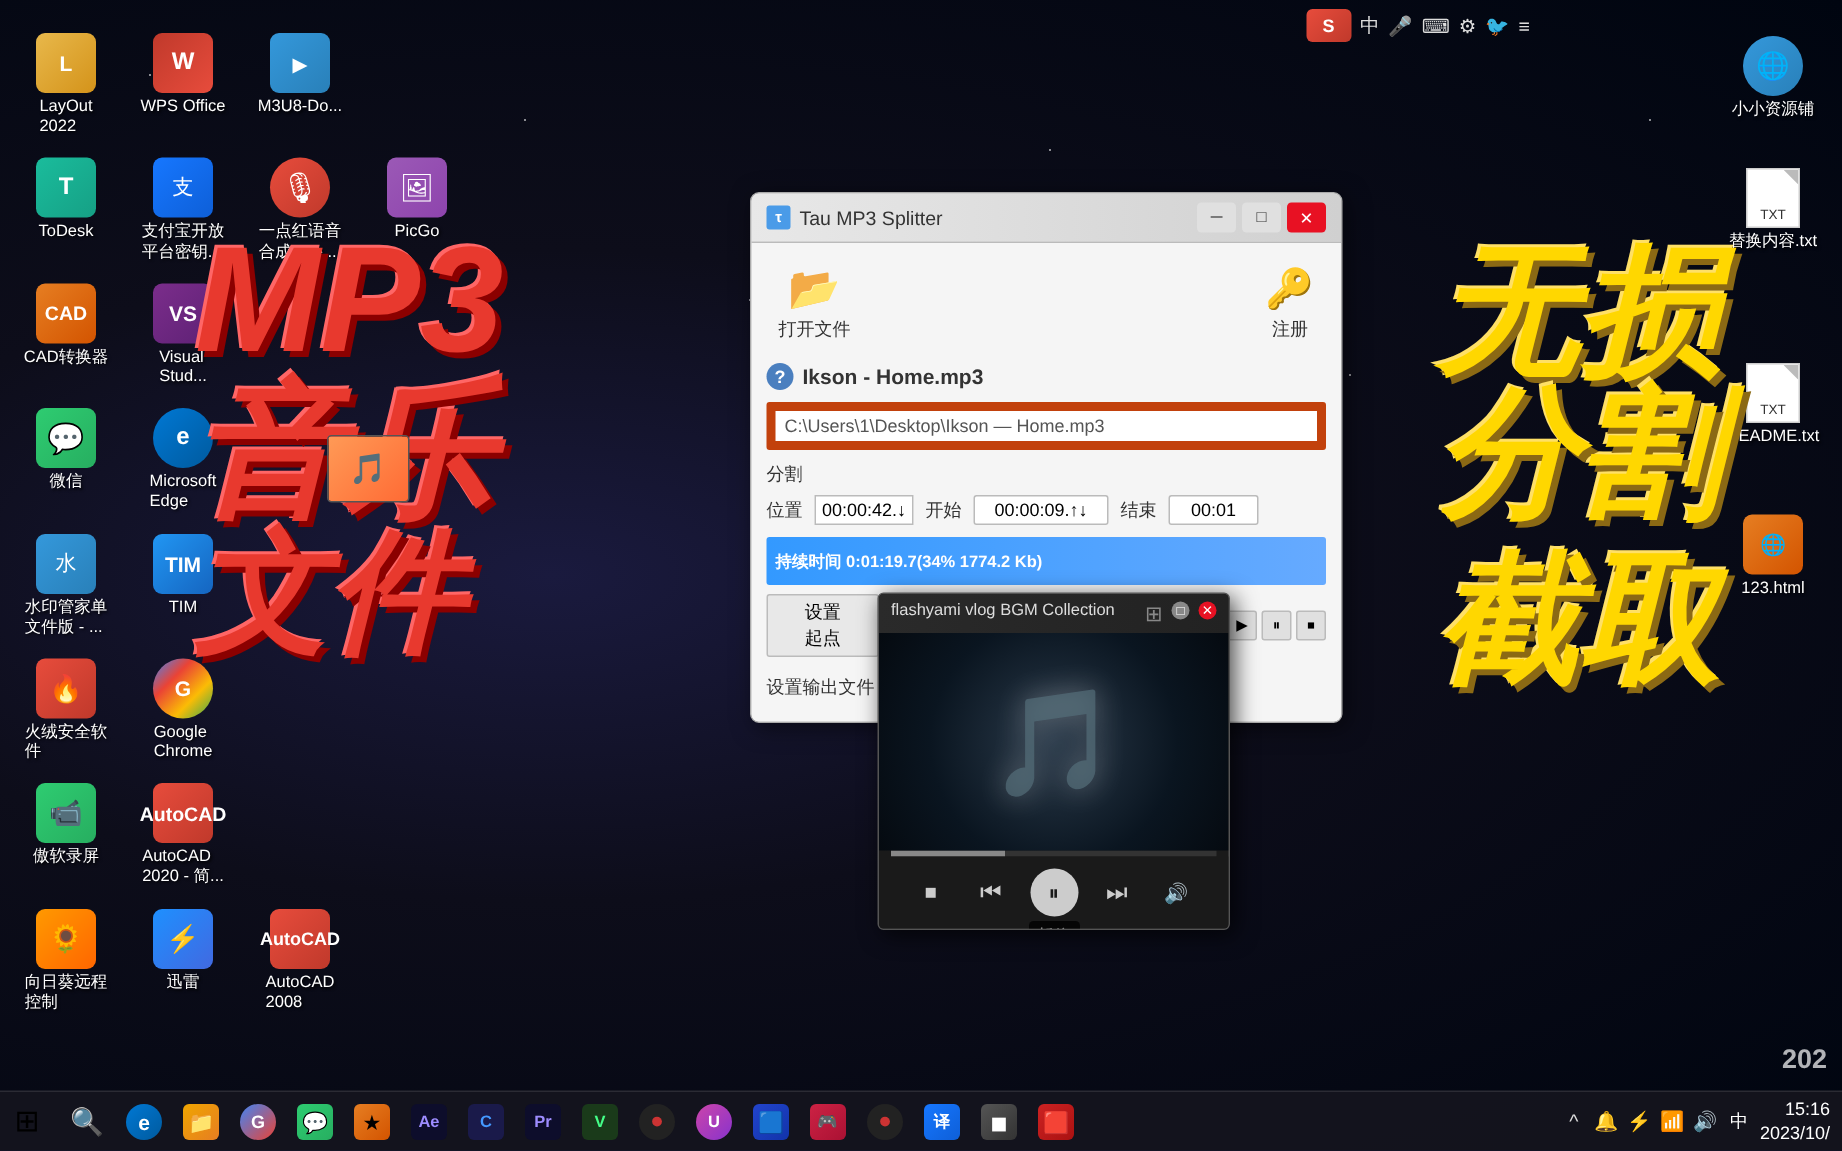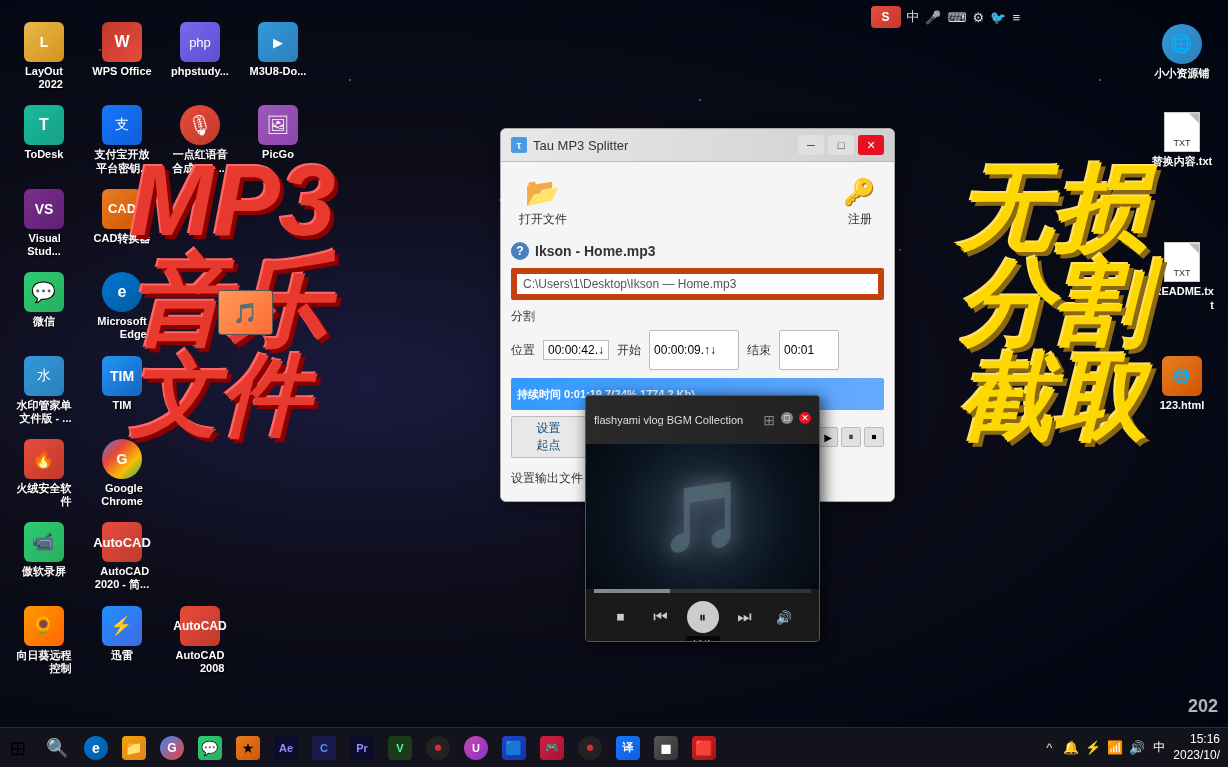--- a/index.html
+++ b/index.html
@@ -56,25 +56,24 @@
       border-radius: 6px;
       display: flex;
       align-items: center;
       justify-content: center;
       font-size: 22px;
     }
 
     .icon-label {
       font-size: 11px;
       color: #fff;
-      text-align: right;
+      text-align: left;
       text-shadow: 1px 1px 2px #000;
       line-height: 1.2;
       word-break: break-all;
-      font-weight: bold;
     }
 
     
     .desktop-icons-right {
       position: absolute;
       top: 10px;
       right: 0;
       display: flex;
       flex-direction: column;
       gap: 8px;
@@ -142,20 +141,21 @@
       font-style: italic;
     }
 
     .big-text-cut {
       font-size: 95px;
       font-weight: 900;
       color: #ffd700;
       text-shadow: 4px 4px 0 #8b6914, -2px -2px 0 #ffe066;
       line-height: 1;
       font-style: italic;
+      margin-top: 16px;
     }
 
     
     .tau-window {
       position: absolute;
       top: 128px;
       left: 500px;
       width: 395px;
       background: #f0f0f0;
       border: 1px solid #aaa;
@@ -305,24 +305,25 @@
 
     .tau-label {
       font-size: 12px;
       color: #333;
       white-space: nowrap;
     }
 
     .tau-input {
       border: 1px solid #bbb;
       background: white;
-      padding: 12px 4px;
+      padding: 2px 4px;
       font-size: 12px;
       width: 90px;
       border-radius: 2px;
+      text-align: center;
     }
 
     .tau-dropdown-btn {
       background: white;
       border: 1px solid #bbb;
       padding: 2px 4px;
       font-size: 12px;
       cursor: pointer;
       display: flex;
       align-items: center;
@@ -353,21 +354,21 @@
       align-items: center;
     }
 
     .tau-action-btn {
       background: #e8e8e8;
       border: 1px solid #bbb;
       padding: 3px 20px;
       font-size: 12px;
       cursor: pointer;
       border-radius: 2px;
-      color: #0c4a6e;
+      color: #000000;
     }
 
     .tau-play-controls {
       display: flex;
       gap: 3px;
       margin-left: auto;
     }
 
     .tau-play-btn {
       width: 20px;
@@ -398,23 +399,22 @@
       background: #1a1a1a;
       border: 1px solid #555;
       box-shadow: 3px 3px 15px rgba(0,0,0,0.7);
       z-index: 11;
       border-radius: 4px;
       overflow: hidden;
     }
 
     .media-titlebar {
       background: linear-gradient(to right, #2a2a2a, #222);
-      padding: 16px 8px;
-      display: flex;
-      align-items: center;
+      padding: 5px 8px;
+      display: flex;
       justify-content: space-between;
     }
 
     .media-title-text {
       font-size: 11px;
       color: #ddd;
       flex: 1;
     }
 
     .media-win-controls {
@@ -670,24 +670,20 @@
     <div style="display:flex;gap:6px;">
       <div class="desktop-icon">
         <div class="icon-img ic-layout" style="color:white;font-weight:bold;font-size:14px;">L</div>
         <span class="icon-label">LayOut<br>2022</span>
       </div>
       <div class="desktop-icon">
         <div class="icon-img ic-wps" style="color:white;font-weight:bold;font-size:16px;">W</div>
         <span class="icon-label">WPS Office</span>
       </div>
       <div class="desktop-icon">
-        <div class="icon-img ic-php" style="color:white;font-size:13px;">php</div>
-        <span class="icon-label">phpstudy...</span>
-      </div>
-      <div class="desktop-icon">
         <div class="icon-img ic-m3u8" style="color:white;font-size:13px;">▶</div>
         <span class="icon-label">M3U8-Do...</span>
       </div>
     </div>
 
     <div style="display:flex;gap:6px;">
       <div class="desktop-icon">
         <div class="icon-img ic-todesk" style="color:white;font-weight:bold;font-size:16px;">T</div>
         <span class="icon-label">ToDesk</span>
       </div>
@@ -700,26 +696,26 @@
         <span class="icon-label">一点红语音<br>合成.exe ...</span>
       </div>
       <div class="desktop-icon">
         <div class="icon-img ic-picgo" style="color:white;font-size:18px;">🖼</div>
         <span class="icon-label">PicGo</span>
       </div>
     </div>
 
     <div style="display:flex;gap:6px;">
       <div class="desktop-icon">
+        <div class="icon-img ic-cad" style="color:white;font-weight:bold;font-size:13px;">CAD</div>
+        <span class="icon-label">CAD转换器</span>
+      </div>
+      <div class="desktop-icon">
         <div class="icon-img ic-vstudio" style="color:white;font-weight:bold;font-size:14px;">VS</div>
         <span class="icon-label">Visual<br>Stud...</span>
-      </div>
-      <div class="desktop-icon">
-        <div class="icon-img ic-cad" style="color:white;font-weight:bold;font-size:13px;">CAD</div>
-        <span class="icon-label">CAD转换器</span>
       </div>
       <div style="width:78px;"></div>
       <div style="width:78px;"></div>
     </div>
 
     <div style="display:flex;gap:6px;">
       <div class="desktop-icon">
         <div class="icon-img ic-weixin" style="color:white;font-size:20px;">💬</div>
         <span class="icon-label">微信</span>
       </div>

